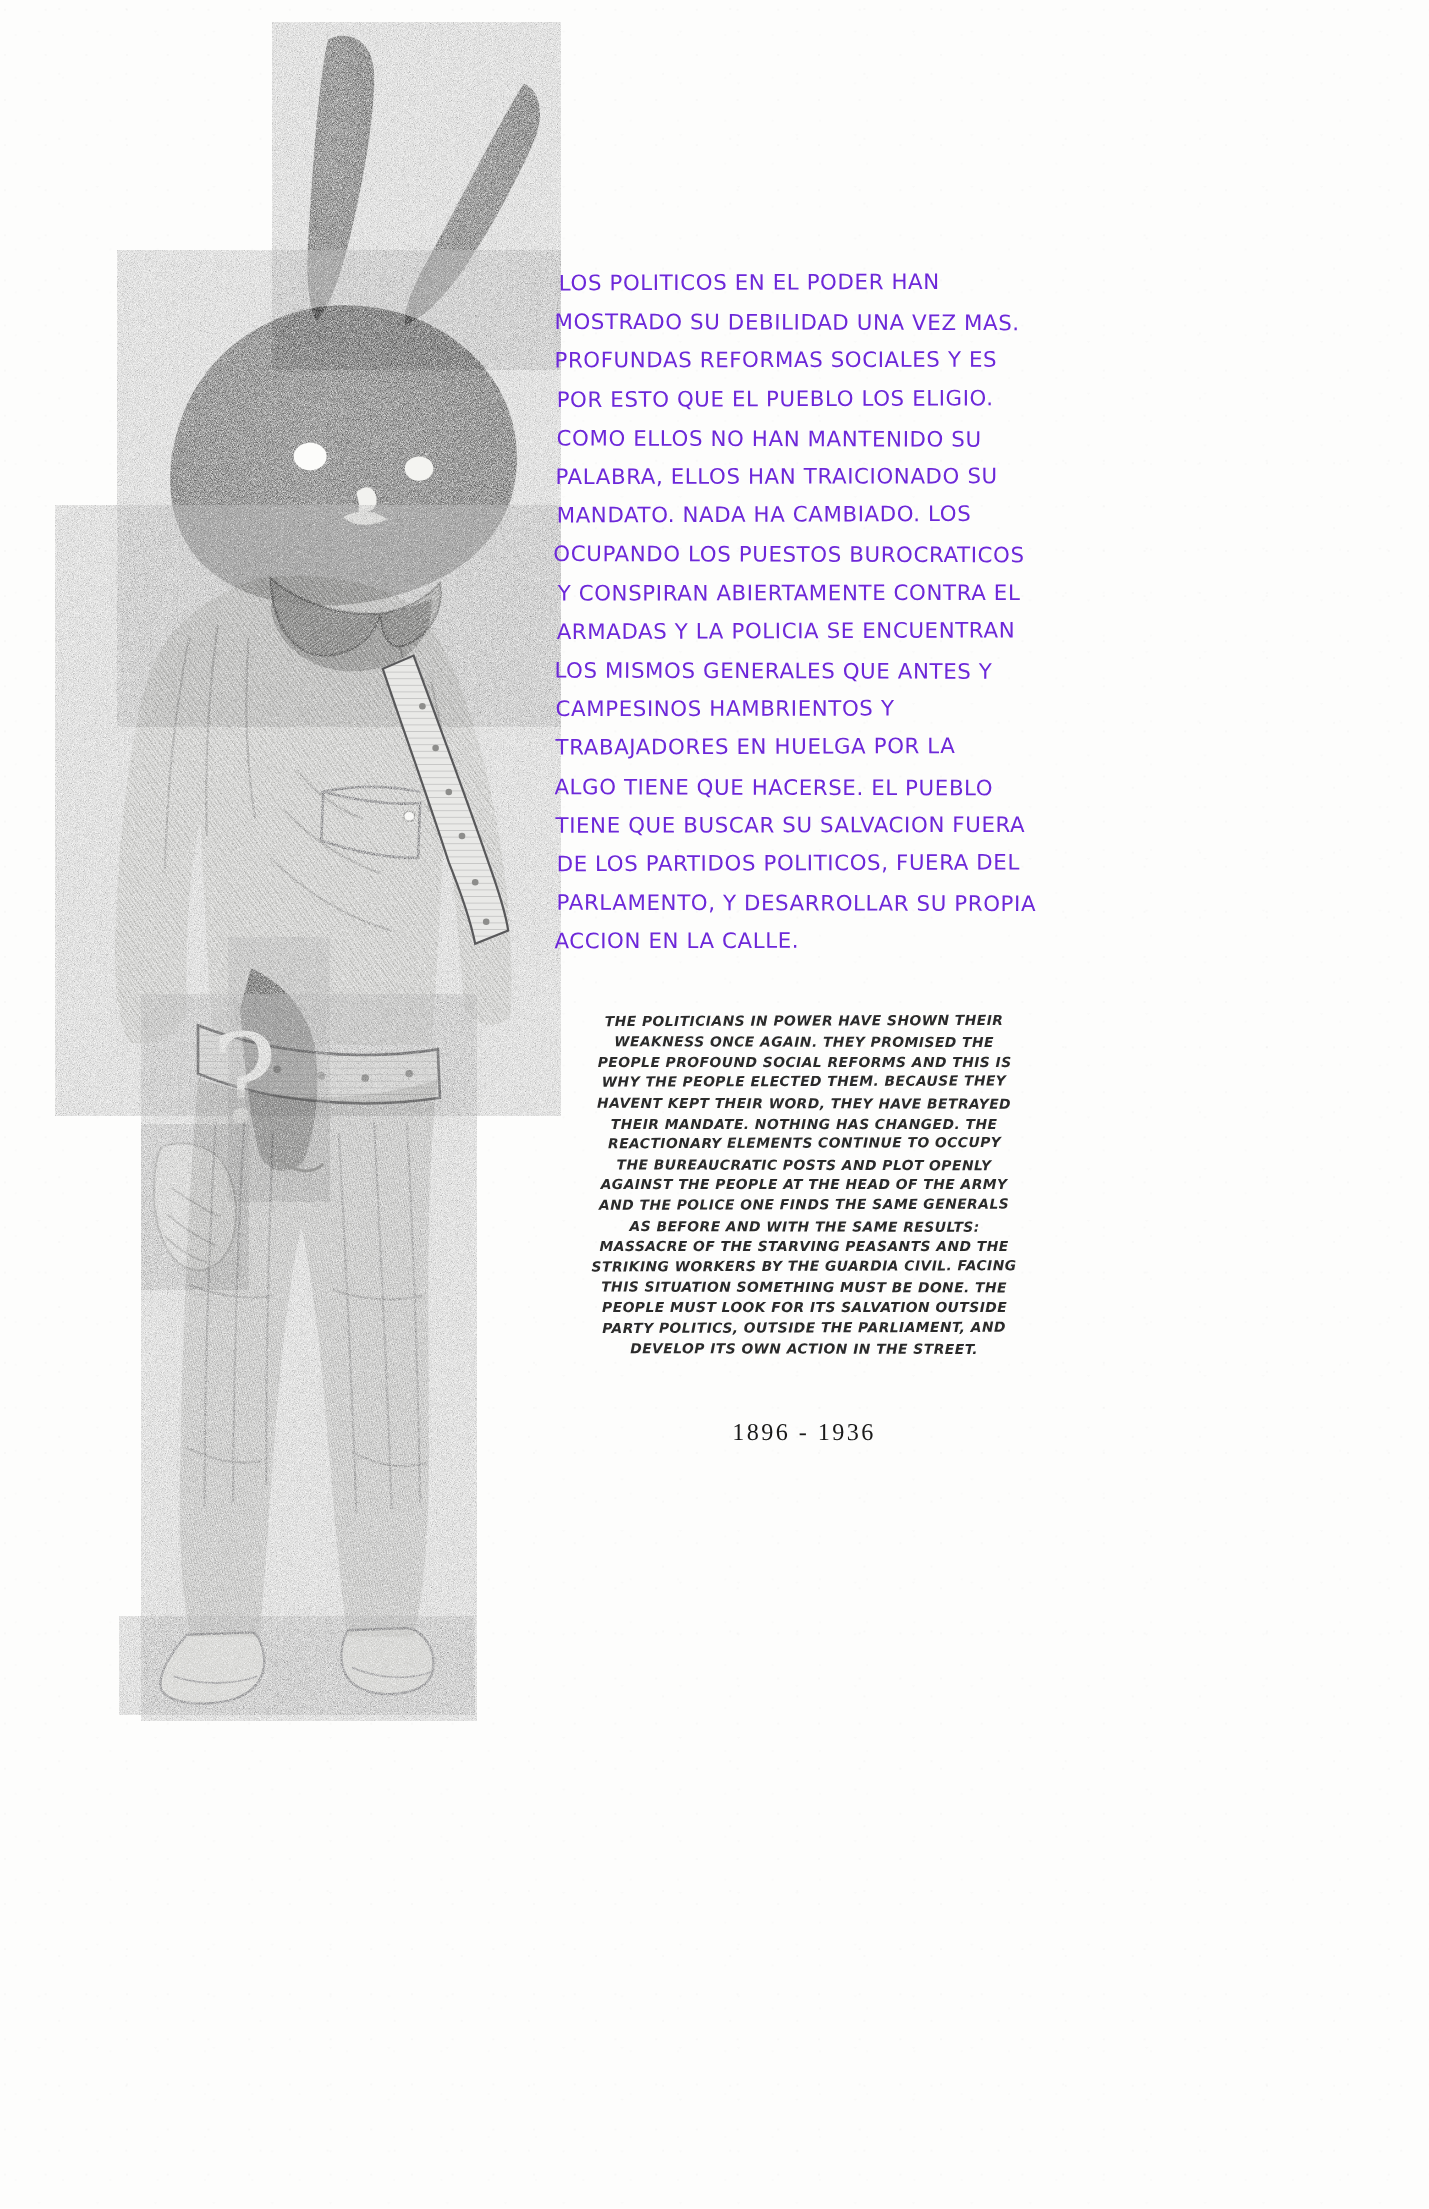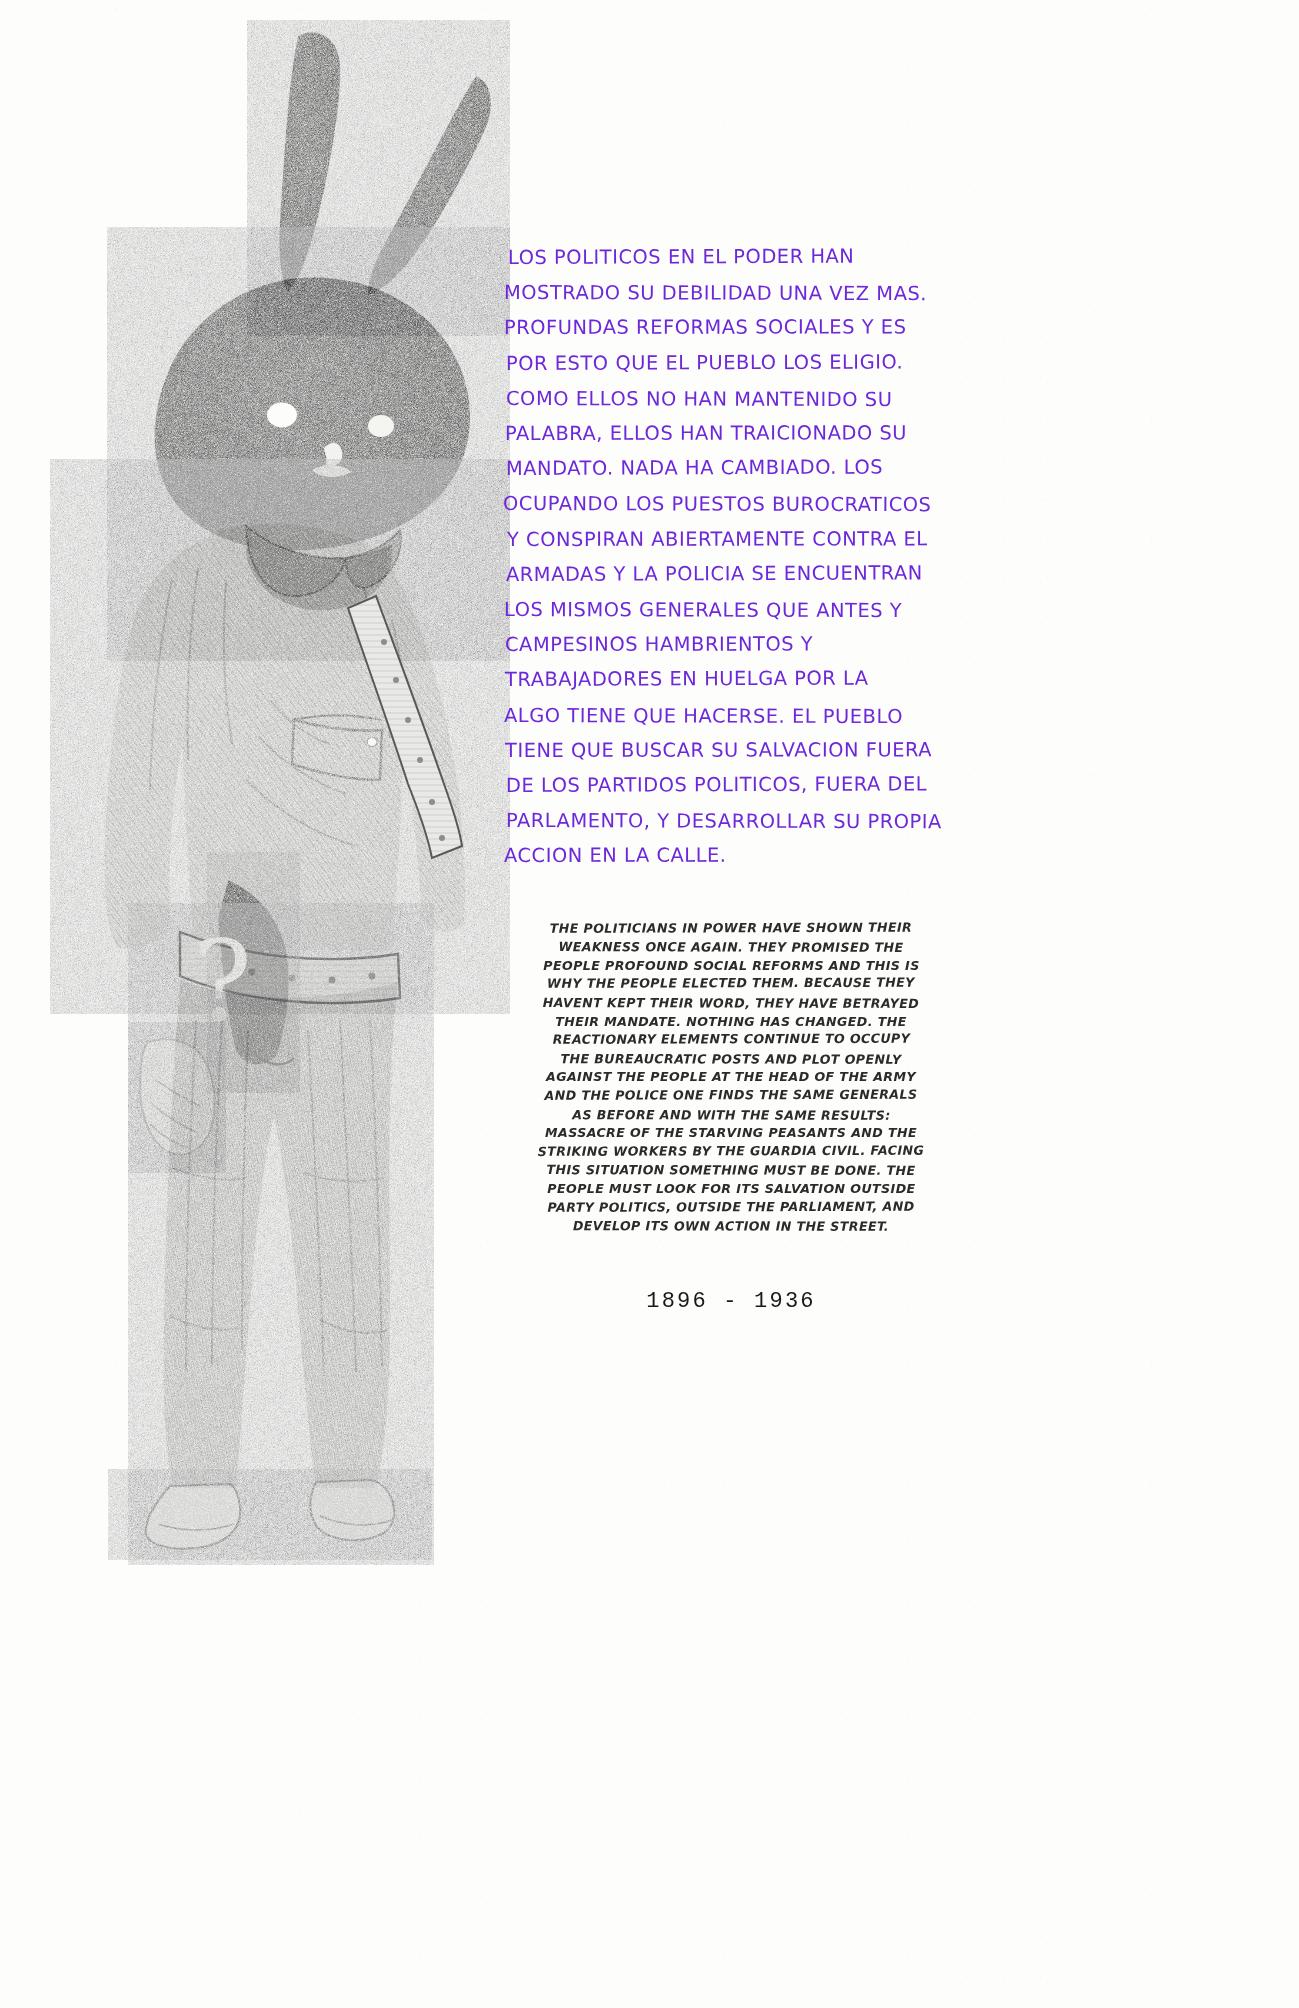--- a/index.html
+++ b/index.html
@@ -97,21 +97,21 @@
     color:#1a1a1a;
   }
   #sig-name {
     font-family:"DejaVu Serif", serif;
     font-size:29px;
     letter-spacing:2.4px;
     line-height:1.1;
     display:block;
   }
   #sig-dates {
-    font-family:Liberation Mono, monospace;
+    font-family:Liberation Serif, serif;
     font-size:22px;
     letter-spacing:2.2px;
     line-height:1.1;
     display:block;
     margin-top:23px;
   }
 </style>
 </head>
 <body>
 

